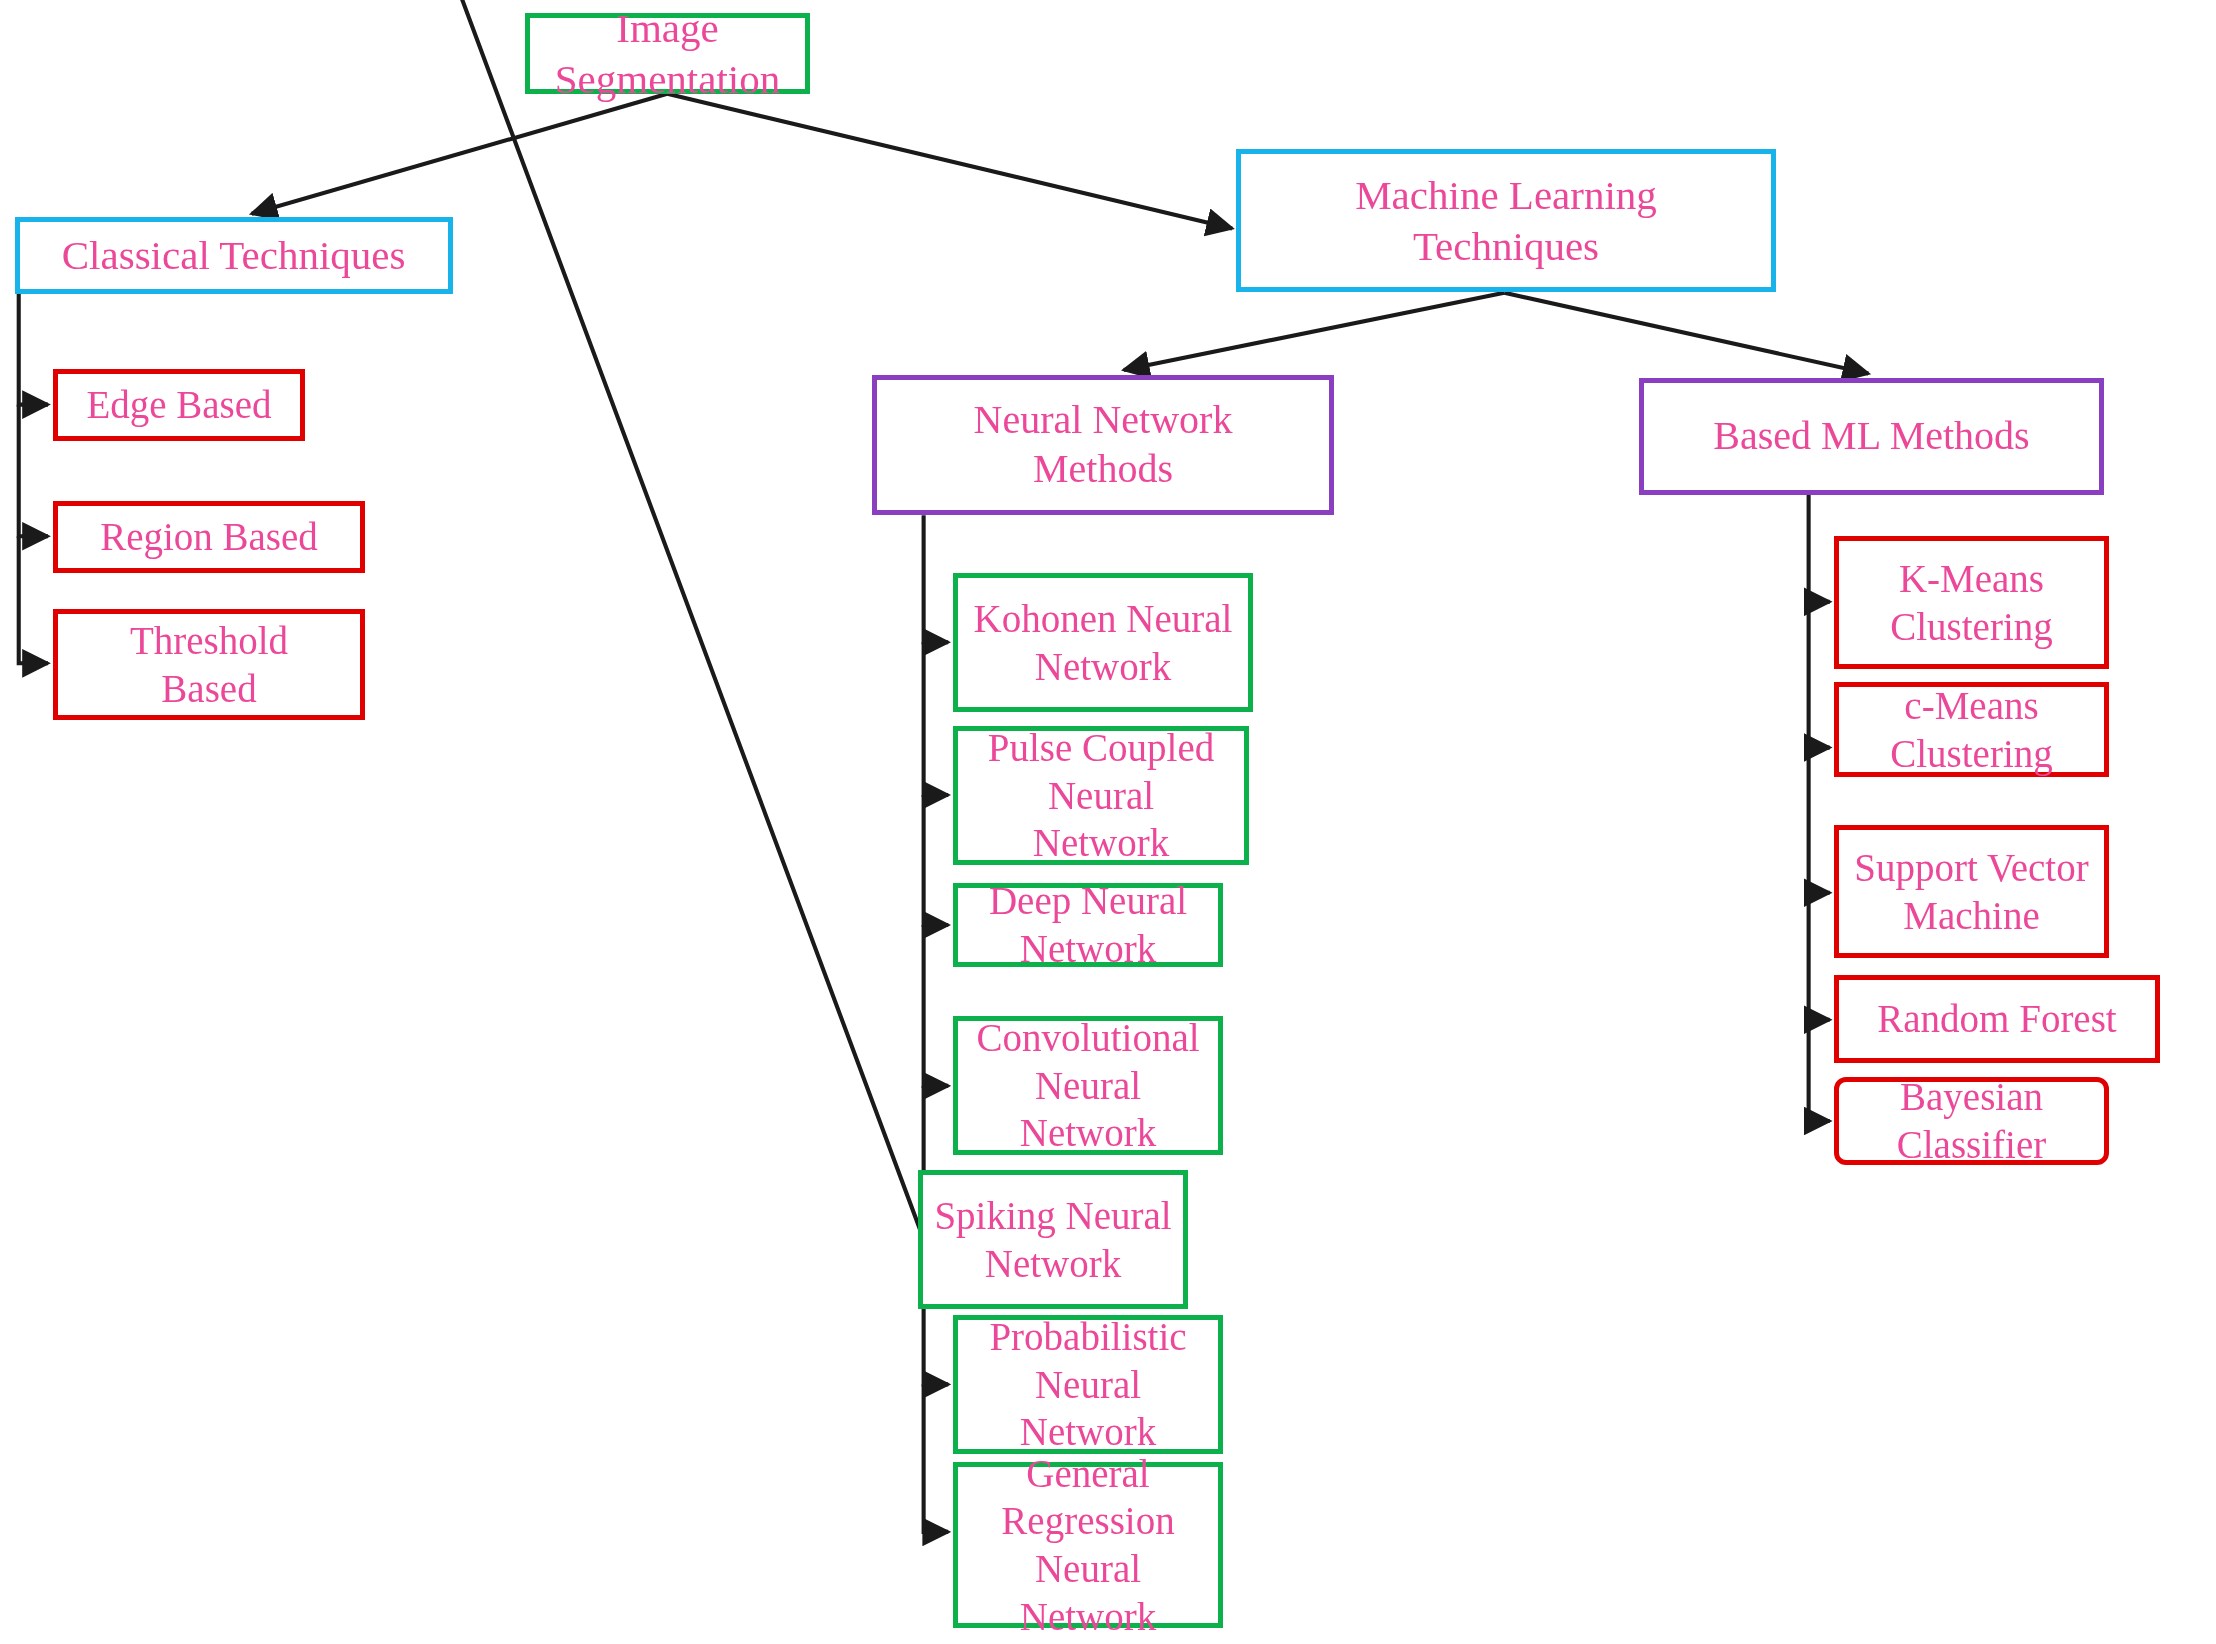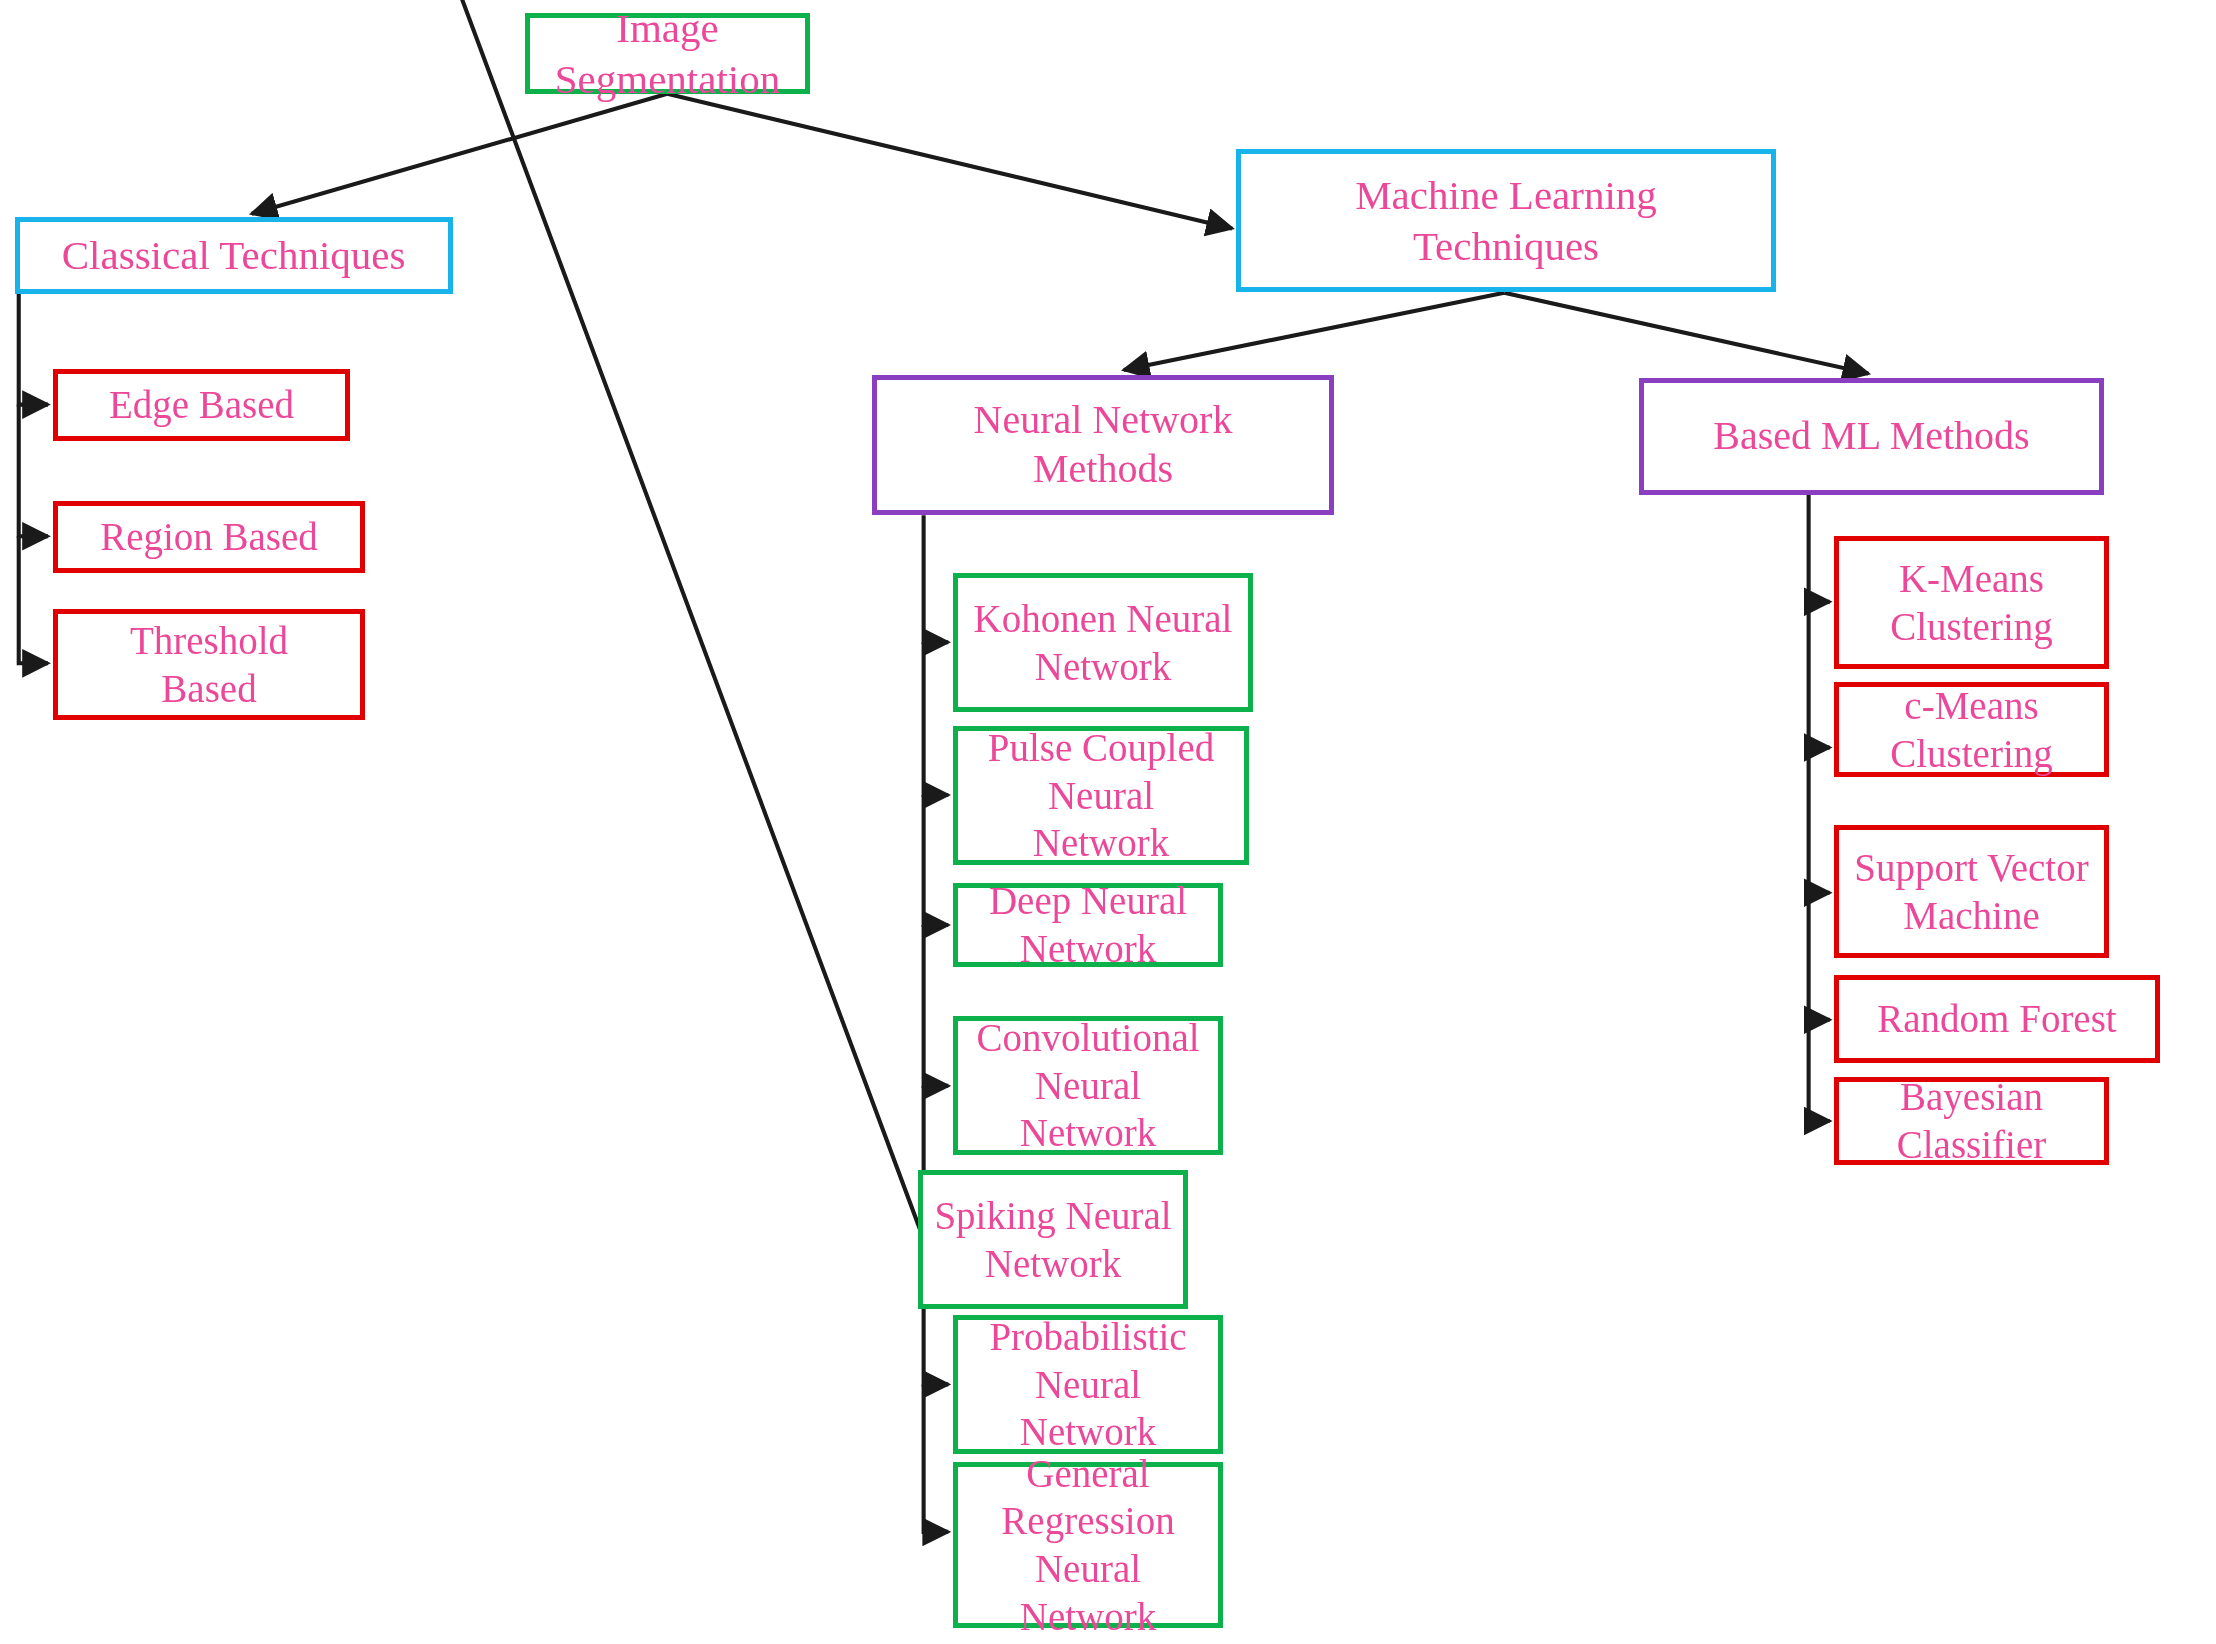--- a/index.html
+++ b/index.html
@@ -98,21 +98,21 @@
   </svg>
 
   <div class="node n-green fs-root" style="left:525px; top:13px; width:285px; height:81px;">
     <span class="label">Image Segmentation</span>
   </div>
 
   <div class="node n-cyan fs-level1" style="left:14.6px; top:217px; width:438px; height:77px;">
     <span class="label">Classical Techniques</span>
   </div>
 
-  <div class="node n-red fs-leaf" style="left:53px; top:369px; width:297px; height:72px;">
+  <div class="node n-red fs-leaf" style="left:53px; top:369px; width:252px; height:72px;">
     <span class="label">Edge Based</span>
   </div>
   <div class="node n-red fs-leaf" style="left:53px; top:609px; width:312px; height:111px;">
     <span class="label">Threshold
 Based</span>
   </div>
   <div class="node n-red fs-leaf" style="left:53px; top:501px; width:312px; height:72px;">
     <span class="label">Region Based</span>
   </div>
 
@@ -166,18 +166,18 @@
     <span class="label">c-Means
 Clustering</span>
   </div>
   <div class="node n-red fs-leaf" style="left:1834px; top:825px; width:275px; height:133px;">
     <span class="label">Support Vector
 Machine</span>
   </div>
   <div class="node n-red fs-leaf" style="left:1834px; top:975px; width:326px; height:88px;">
     <span class="label">Random Forest</span>
   </div>
-  <div class="node n-red fs-leaf" style="left:1834px; top:1077px; width:275px; height:88px;">
+  <div class="node n-red fs-leaf" style="left:1834px; top:1077px; width:275px; height:88px;border-radius:12px;">
     <span class="label">Bayesian Classifier</span>
   </div>
 
 </div>
 
 
 </body></html>

